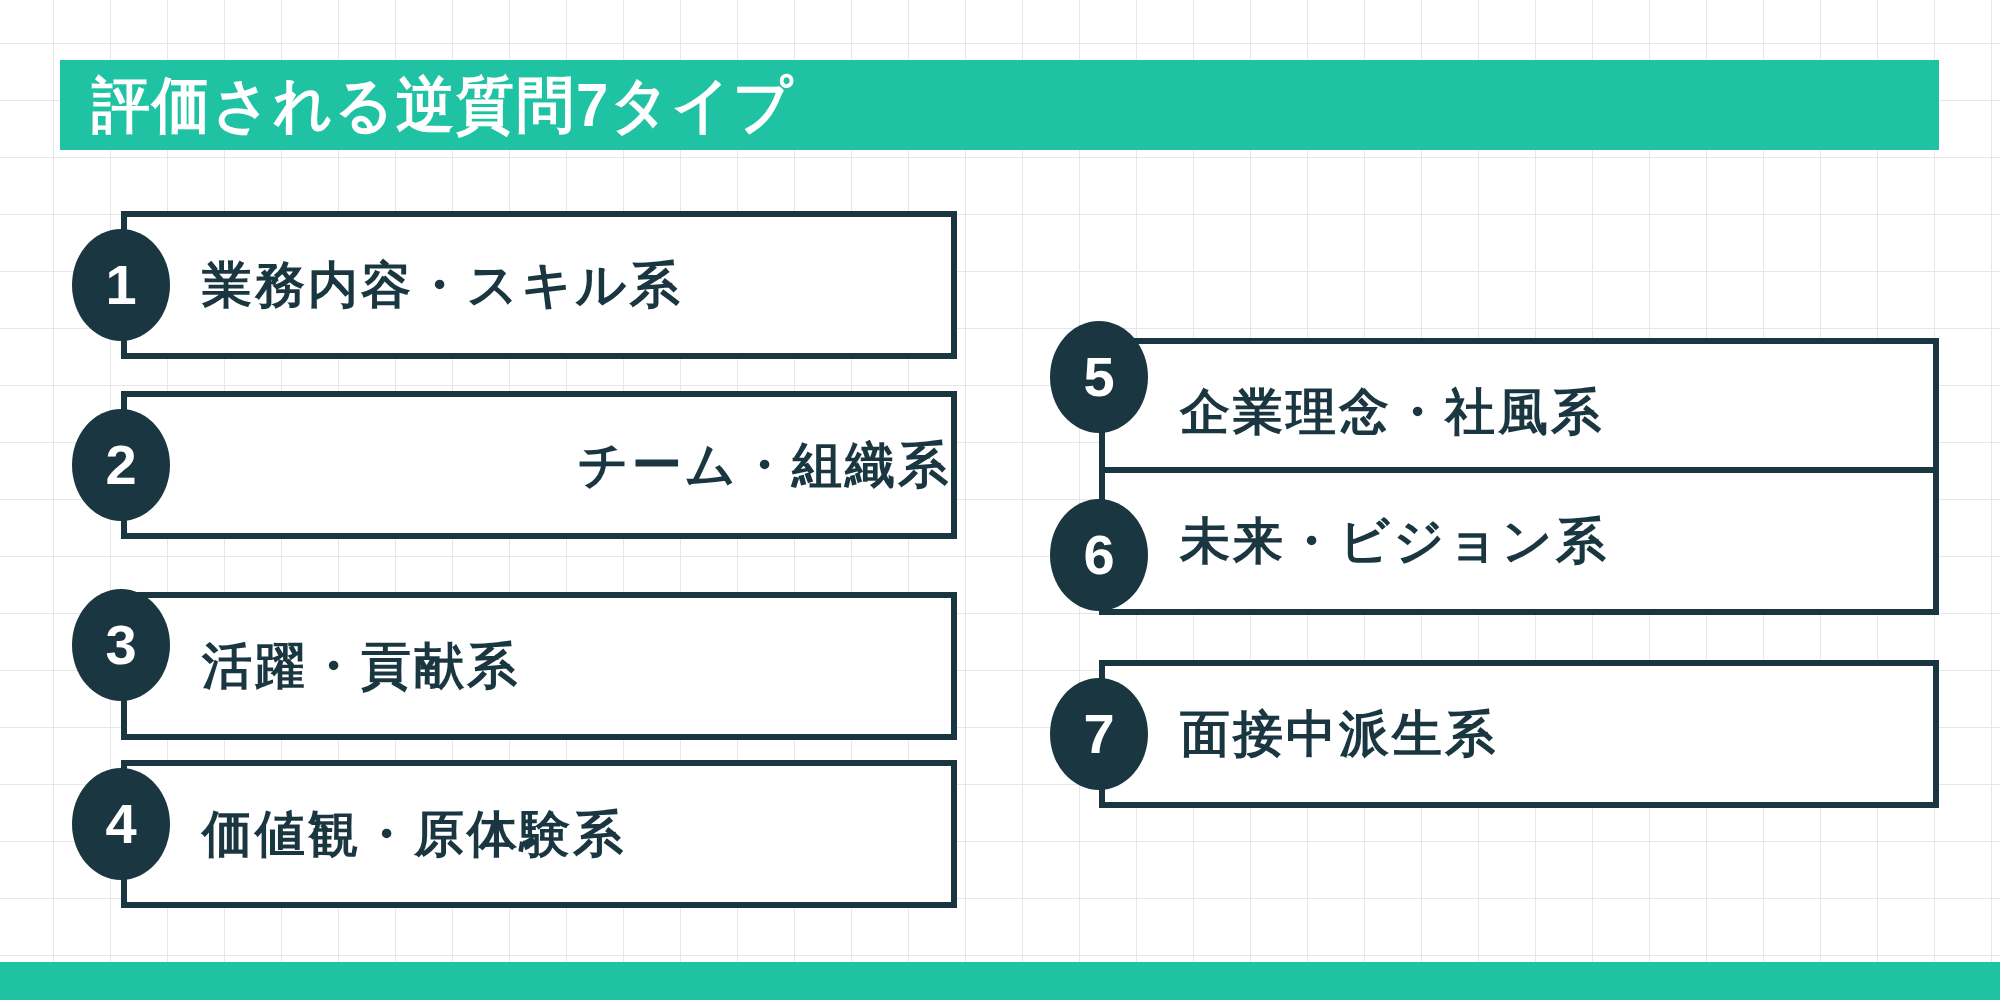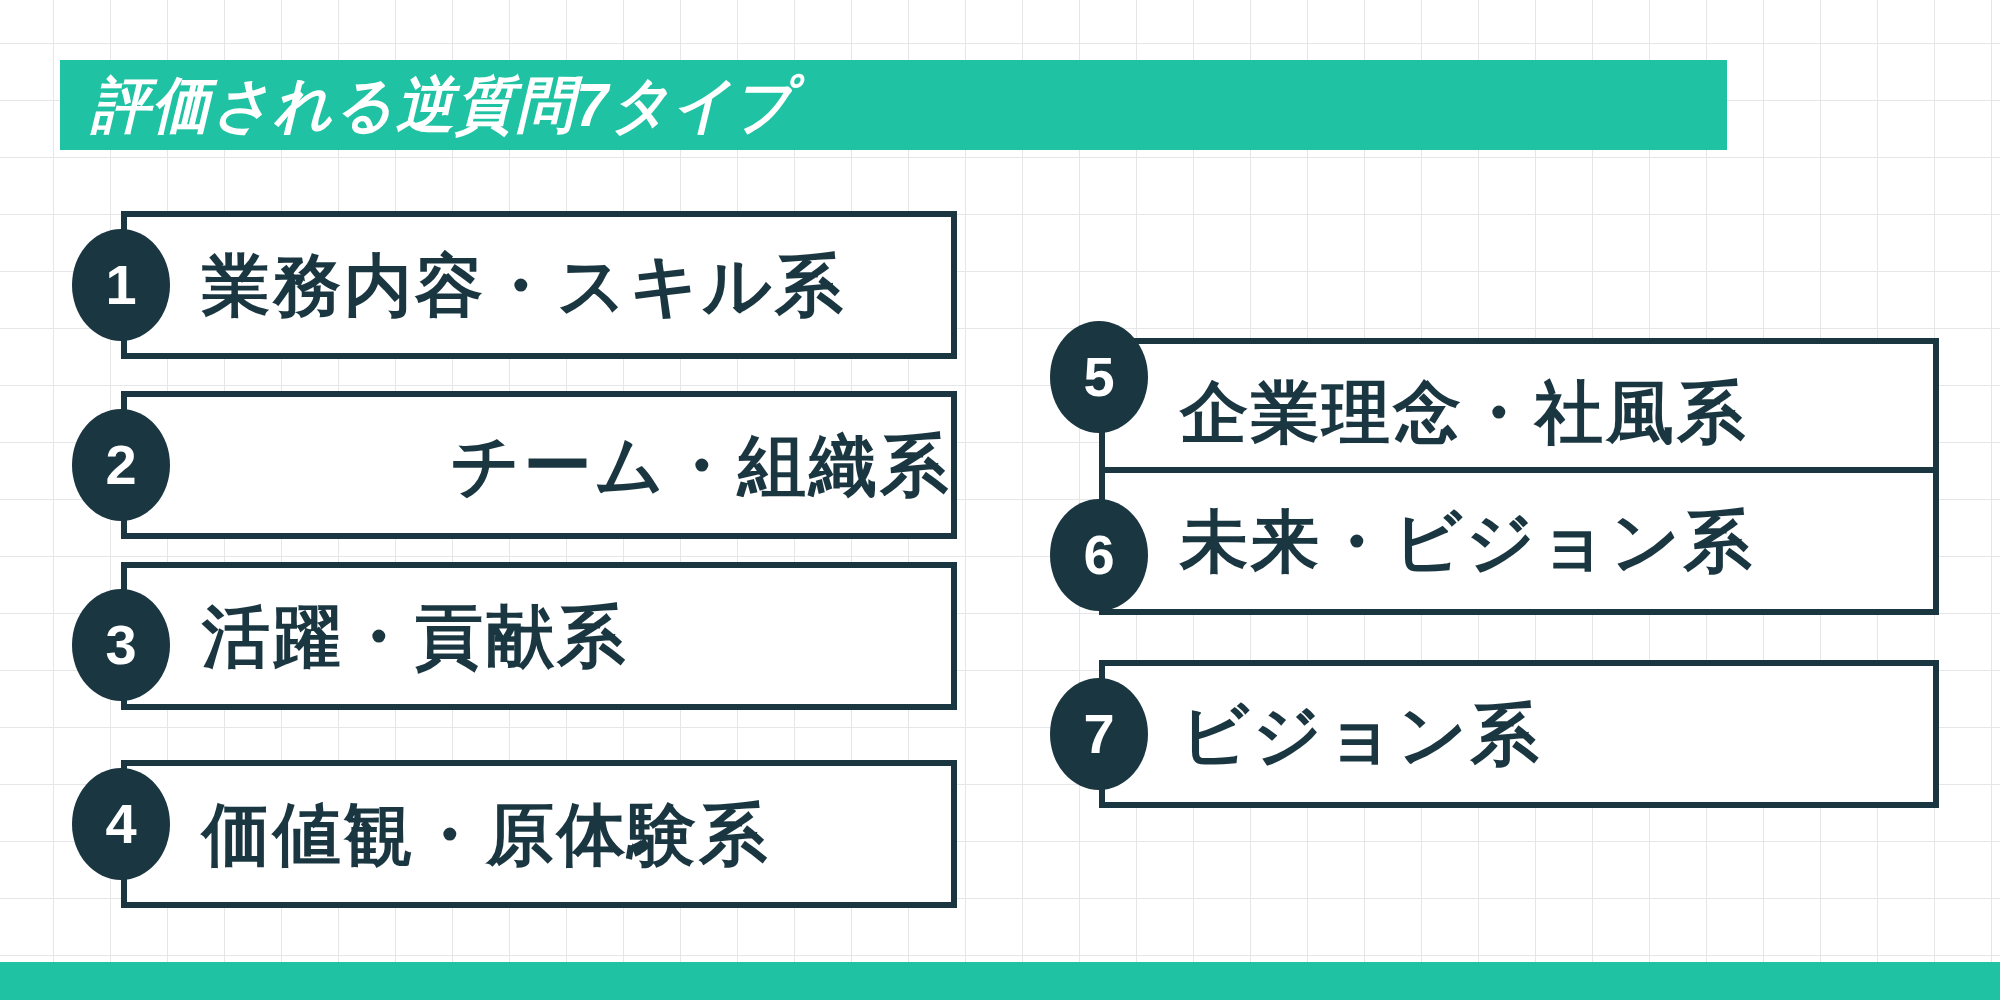--- a/index.html
+++ b/index.html
@@ -12,49 +12,49 @@
   .grid-bg{
     position:absolute;inset:0;
     background-image:
       linear-gradient(to bottom, #e6e6e8 1.5px, transparent 1.5px),
       linear-gradient(to right, #e6e6e8 1.5px, transparent 1.5px);
     background-size:57px 57px;
     background-position:53px 43px;
   }
   
   .banner{
-    position:absolute;left:60px;top:60px;width:1667px;height:90px;
-    background:#1FC2A2;display:flex;align-items:center;font-style:italic;
+    position:absolute;left:60px;top:60px;width:1879px;height:90px;
+    background:#1FC2A2;display:flex;align-items:center;
   }
   .banner .title{
     color:#ffffff;font-size:58px;font-weight:900;
     padding-left:32px;letter-spacing:2px;line-height:1;
     transform:scaleY(1.05);transform-origin:left center;
   }
   
   .item-box{
     position:absolute;width:836px;height:148px;
     background:#ffffff;border:6px solid #1A3640;box-sizing:border-box;
     display:flex;align-items:center;
   }
   .item-box .label{
-    color:#1A3640;font-size:68px;font-weight:900;
+    color:#1A3640;font-size:50px;font-weight:900;
     margin-left:75px;letter-spacing:3px;line-height:1;white-space:nowrap;
   }
   
   .num-badge{
     position:absolute;width:98px;height:112px;border-radius:50%;
     background:#1A3640;color:#ffffff;
     display:flex;align-items:center;justify-content:center;
     font-size:56px;font-weight:900;z-index:3;line-height:1;
   }
   
   .b1{left:121px;top:211px;}
   .b2{left:121px;top:391px;justify-content:flex-end;}
-  .b3{left:121px;top:562px;}
+  .b3{left:121px;top:592px;}
   .b4{left:121px;top:760px;}
   
   .b5{left:1099px;top:303px;width:840px;margin-top:35px;}
   .b6{left:1099px;top:467px;width:840px;}
   .b7{left:1099px;top:660px;width:840px;}
   
   .n1{left:72px; top:229px;}
   .n2{left:72px; top:409px;}
   .n3{left:72px; top:589px;}
   .n4{left:72px; top:768px;}
@@ -88,21 +88,21 @@
 <div class="item-box b4">
   <div class="label">価値観・原体験系</div>
 </div>
 <div class="item-box b5">
   <div class="label">企業理念・社風系</div>
 </div>
 <div class="item-box b6">
   <div class="label">未来・ビジョン系</div>
 </div>
 <div class="item-box b7">
-  <div class="label">ビジョン系</div>
+  <div class="label">面接中派生系</div>
 </div>
 
 <div class="num-badge n1">1</div>
 <div class="num-badge n2">2</div>
 <div class="num-badge n3">3</div>
 <div class="num-badge n4">4</div>
 <div class="num-badge n5">5</div>
 <div class="num-badge n6">6</div>
 <div class="num-badge n7">7</div>
 

